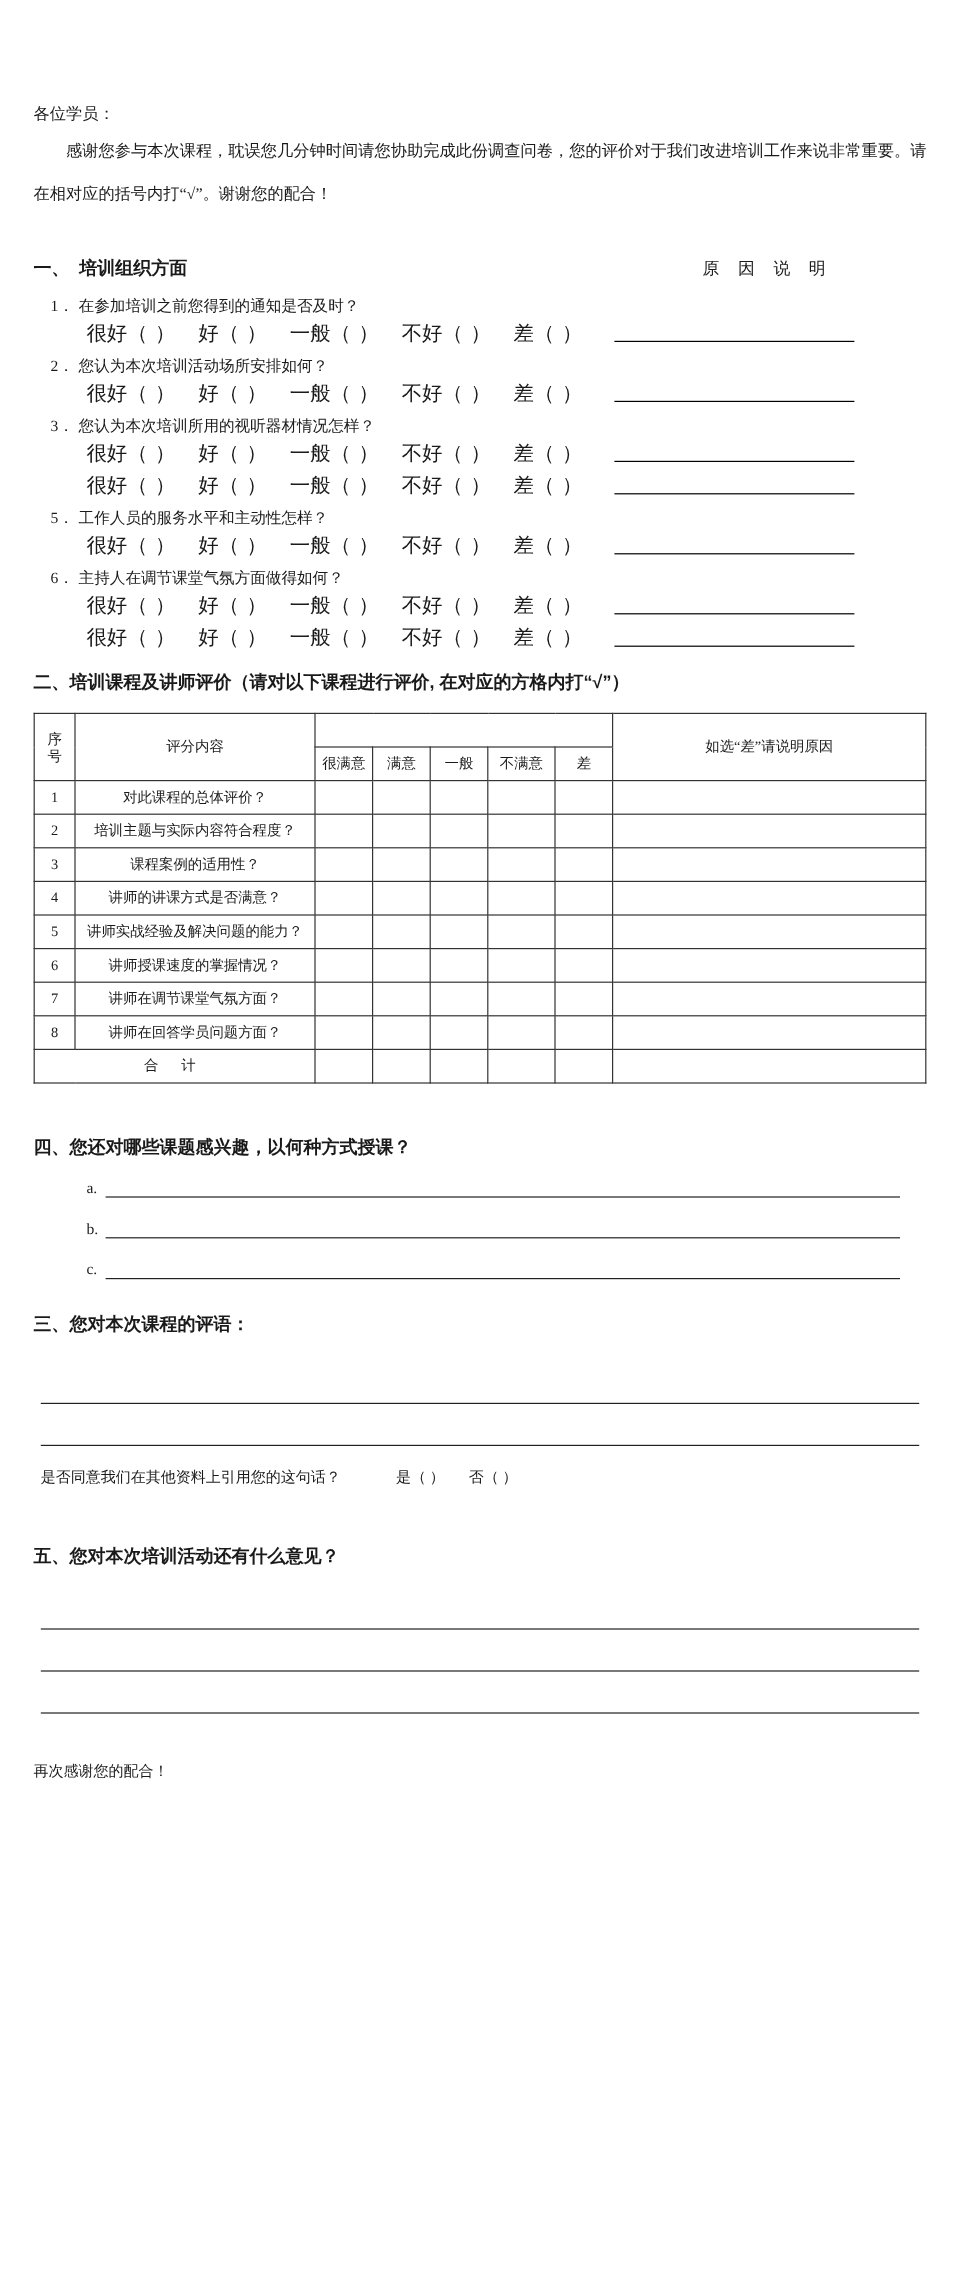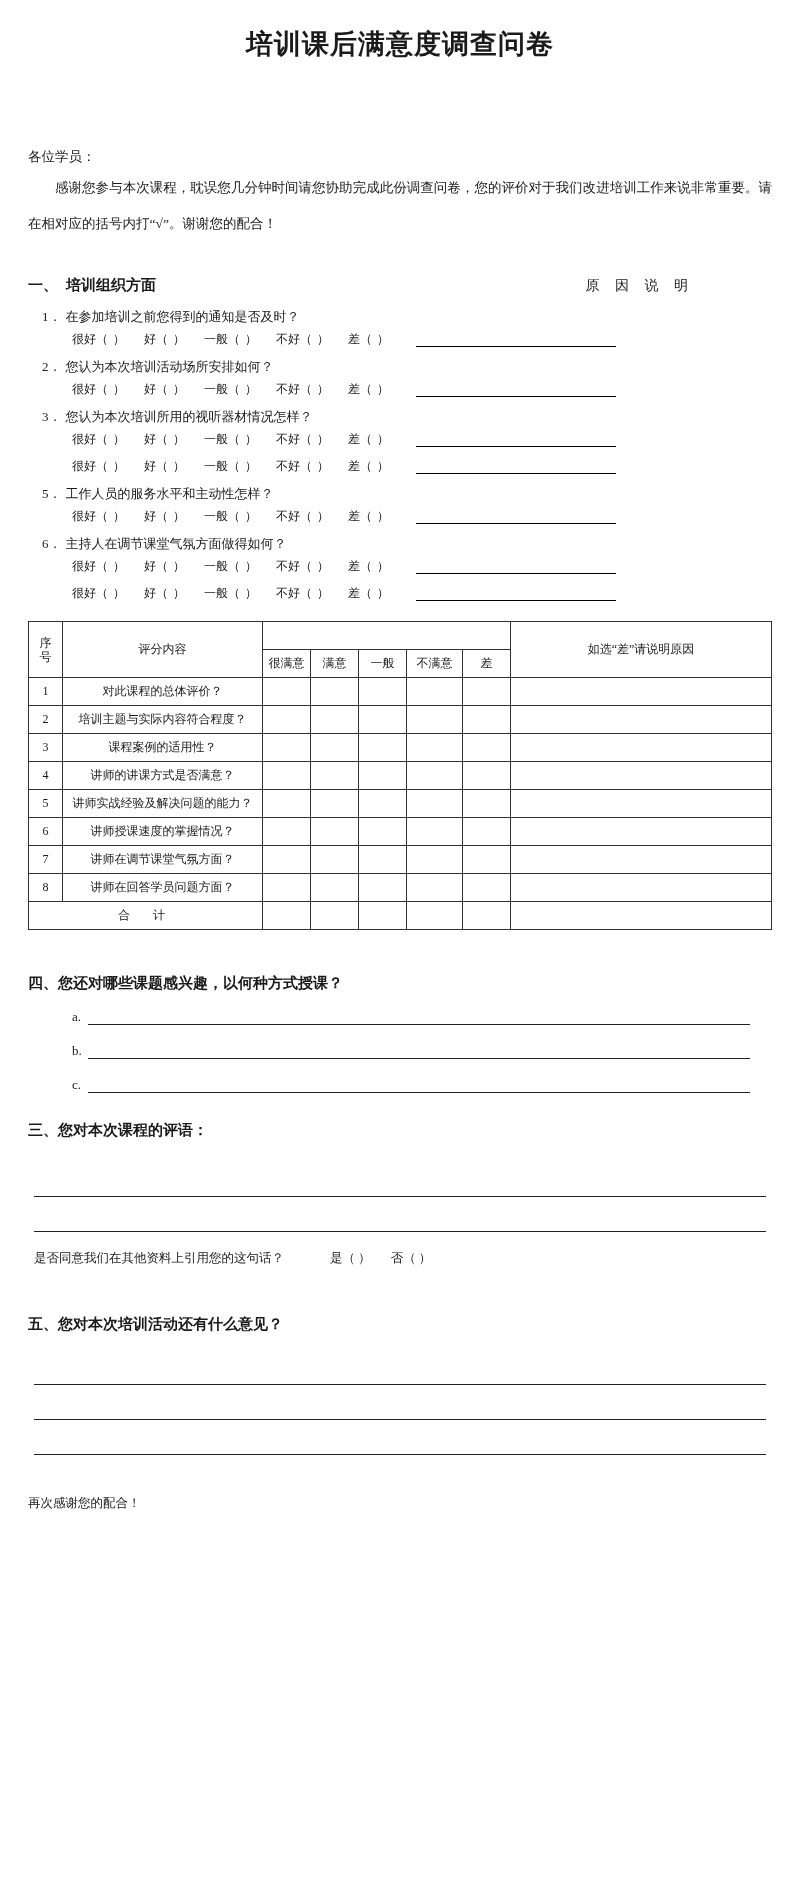--- a/index.html
+++ b/index.html
@@ -78,21 +78,21 @@
     font-size: 13px;
     line-height: 23px;
     padding-left: 14px;
   }
   .q-text .qnum { letter-spacing: 0; margin-right: 4px; }
   .q-opts {
     display: flex;
     align-items: center;
     padding-left: 44px;
     line-height: 23px;
-    font-size: 12px;
+    font-size: 17px;
   }
   .opt { white-space: nowrap; margin-right: 18px; }
   .opt .paren { letter-spacing: 1px; }
   .q-blank {
     flex: 1;
     border-bottom: 1.6px solid #000;
     height: 14px;
     margin-left: 8px;
     margin-right: 10px;
     max-width: 200px;
@@ -127,21 +127,21 @@
   table.eval .col-reason { width: auto; }
   .th-serial {
     font-size: 12px;
     line-height: 14px;
     width: 14px;
     margin: 0 auto;
     word-break: break-all;
   }
   .th-blank-top { border-bottom: none !important; }
   .row-total td { height: 30px; }
-  .total-label { letter-spacing: 8px; font-family: Liberation Mono, monospace; }
+  .total-label { letter-spacing: 8px; }
 
   
   .sec-block { margin-top: 28px; }
   .sec-title {
     font-weight: bold;
     font-size: 15px;
     font-family: "Liberation Sans", "DejaVu Sans", sans-serif;
   }
   .write-line {
     border-bottom: 1.4px solid #222;
@@ -180,21 +180,20 @@
     font-size: 12.5px;
     margin-top: 40px;
     padding-bottom: 22px;
   }
 </style>
 </head>
 <body>
 
 <div class="page">
 
-  <div class="doc-title">培训课后满意度调查问卷</div>
 
   <div class="intro-block">
     <div class="intro-salutation">各位学员：</div>
     <div class="intro-body">感谢您参与本次课程，耽误您几分钟时间请您协助完成此份调查问卷，您的评价对于我们改进培训工作来说非常重要。请在相对应的括号内打“√”。谢谢您的配合！</div>
   </div>
 
   <div class="sec1-row">
     <div class="section-head">
       <span class="num">一、</span>
       <span>培训组织方面</span>
@@ -273,20 +272,23 @@
           <span class="opt"><span>很好</span><span class="paren">（  ）</span></span>
           <span class="opt"><span>好</span><span class="paren">（  ）</span></span>
           <span class="opt"><span>一般</span><span class="paren">（  ）</span></span>
           <span class="opt"><span>不好</span><span class="paren">（  ）</span></span>
           <span class="opt"><span>差</span><span class="paren">（  ）</span></span>
           <span class="q-blank"></span>
         </div>
       </div>
     </div>
 
+  <div class="sec2-head">
+    <span>二、</span><span>培训课程及讲师评价（请对以下课程进行评价, 在对应的方格内打“√”）</span>
+  </div>
 
   <table class="eval">
     <colgroup>
       <col class="col-no">
         <col class="col-content">
       <col class="col-scale">
         <col class="col-scale">
         <col class="col-scale">
       <col class="col-scale-wide">
         <col class="col-scale">

